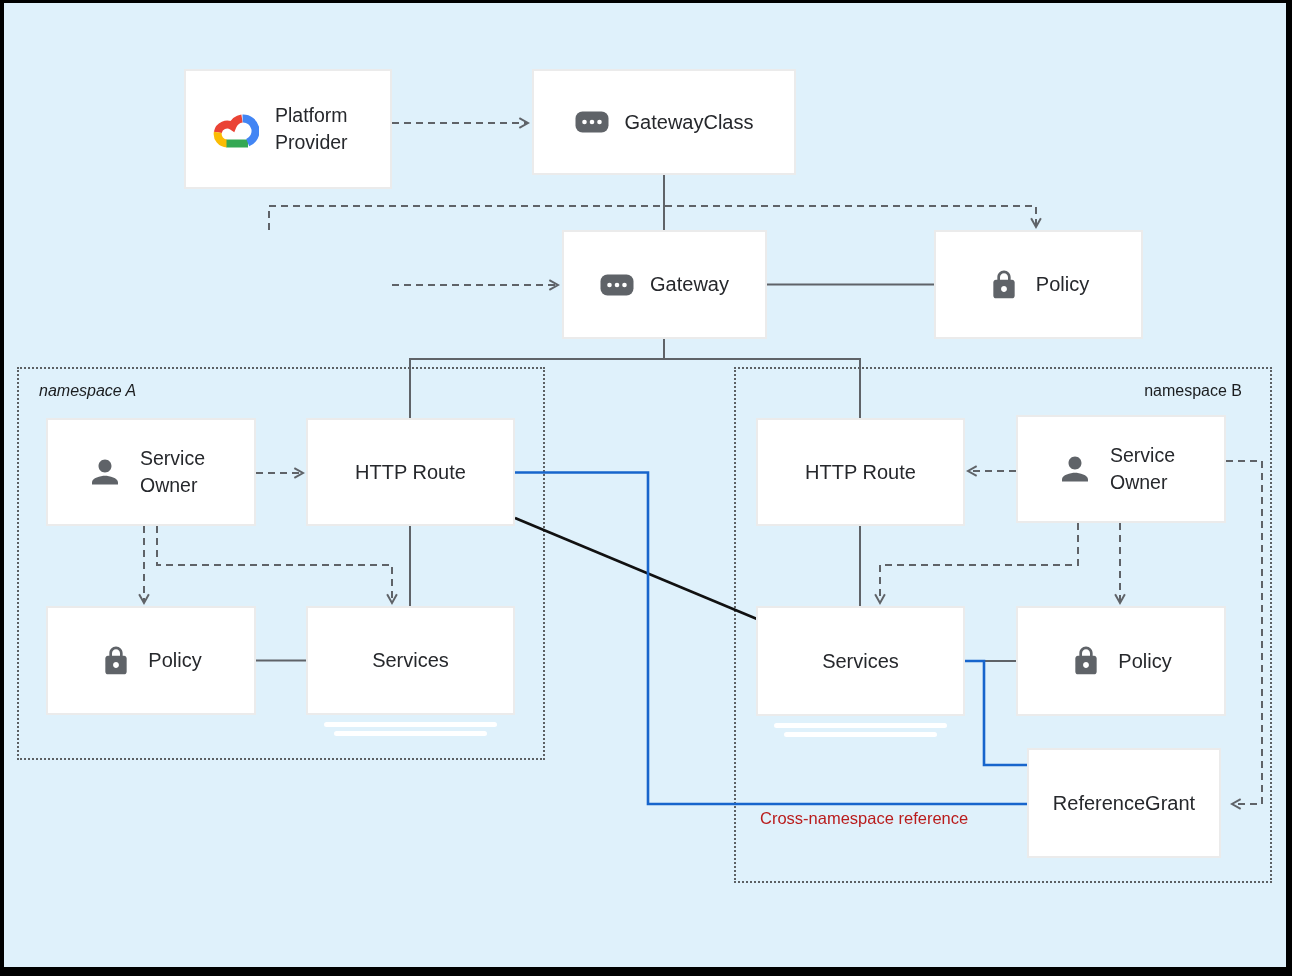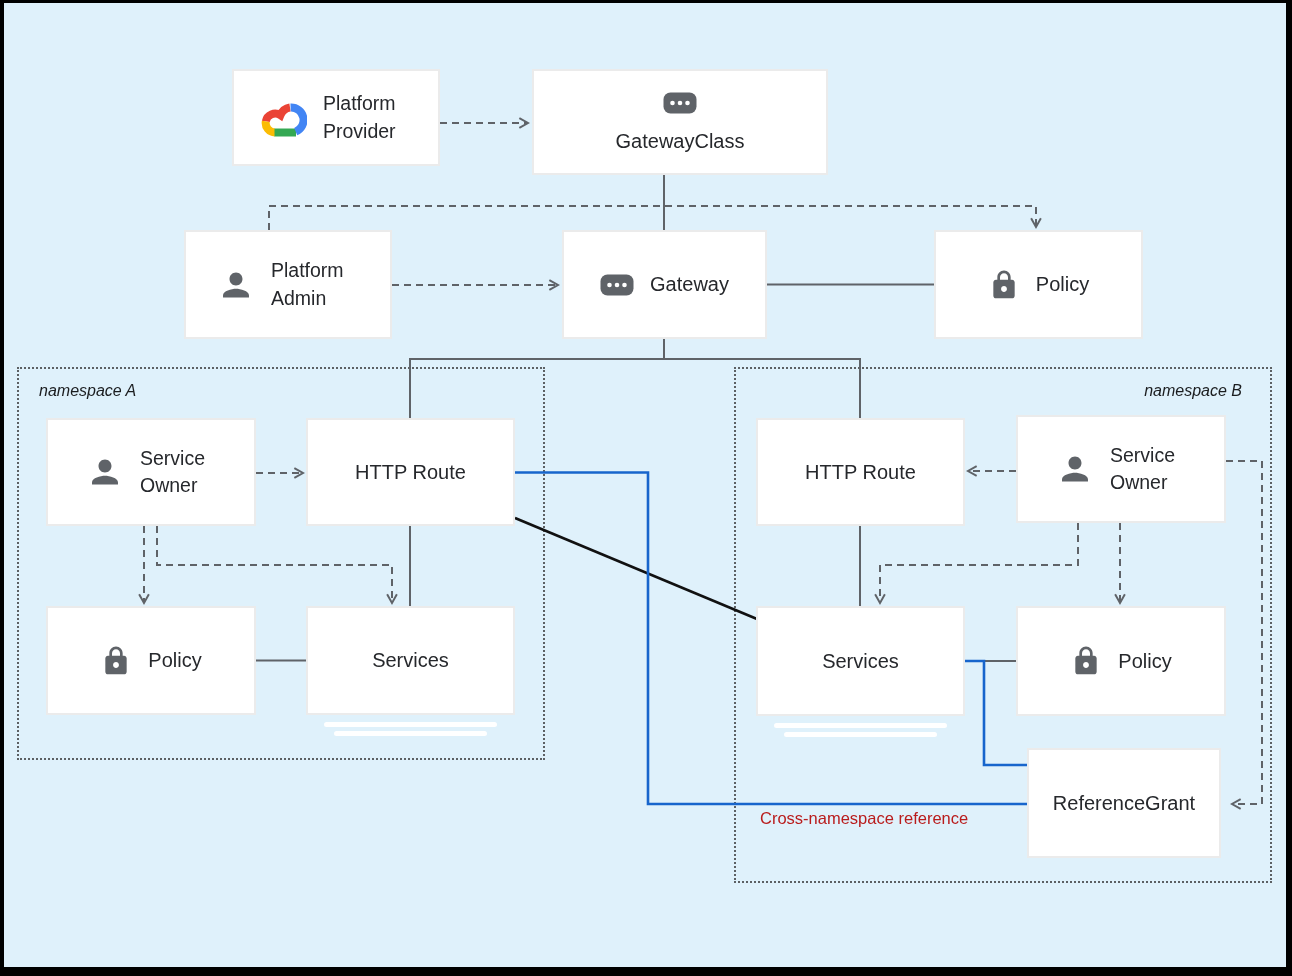--- a/index.html
+++ b/index.html
@@ -31,21 +31,21 @@
   }
 </style>
 </head>
 <body>
 
 <div class="frame">
 
   <div class="ns" style="left:13px;top:364px;width:528px;height:393px;"></div>
   <div class="ns" style="left:730px;top:364px;width:538px;height:516px;"></div>
   <div class="ns-label" style="left:35px;top:379px;font-style:italic;">namespace A</div>
-  <div class="ns-label" style="right:44px;top:379px;font-style:italic;">namespace B</div>
+  <div class="ns-label" style="right:44px;top:379px;">namespace B</div>
 
   <svg class="wires" width="1292" height="976" viewBox="0 0 1292 976">
     <defs>
       <marker id="arr" viewBox="0 0 12 12" markerWidth="13" markerHeight="13" refX="10" refY="6" orient="auto" markerUnits="userSpaceOnUse">
         <path d="M2 1.5 L10 6 L2 10.5" fill="none" stroke="#5f6368" stroke-width="1.8"></path>
       </marker>
     </defs>
 
     <g stroke="#5f6368" stroke-width="2" fill="none">
       <path d="M660 172 L660 228"></path>
@@ -74,52 +74,44 @@
     </g>
 
     <path d="M511 515 L753 616" stroke="#111111" stroke-width="2.6" fill="none"></path>
 
     <g stroke="#1765cc" stroke-width="2.6" fill="none">
       <path d="M511 469.5 L644 469.5 L644 801 L1024 801"></path>
       <path d="M960 658 L980 658 L980 762 L1024 762"></path>
     </g>
   </svg>
 
-  <div class="box" style="left:180px;top:66px;width:208px;height:97px;margin-left:48px;">
+  <div class="box" style="left:180px;top:66px;width:208px;height:120px;">
     <span class="icon">
       <svg width="46" height="42" viewBox="0 0 46 42" fill="none">
         <path d="M4.8 24.4 A9.5 9.5 0 0 1 19.4 18.2 A12.5 12.5 0 0 1 29 10.5" stroke="#ea4335" stroke-width="8"></path>
         <path d="M4.8 24.4 A9.5 9.5 0 0 0 14 35.5" stroke="#fbbc04" stroke-width="8"></path>
         <path d="M13.5 35.5 L35 35.5" stroke="#34a853" stroke-width="8"></path>
         <path d="M29.6 10.5 A12.5 12.5 0 0 1 34.7 34.6" stroke="#4285f4" stroke-width="8"></path>
       </svg>
     </span>
     <span class="label wrap">Platform Provider</span>
   </div>
 
-  <div class="box" style="left:528px;top:66px;width:296px;height:106px;flex-direction:column;">
+  <div class="box" style="left:528px;top:66px;width:264px;height:106px;">
     <span class="icon">
       <svg width="34" height="22" viewBox="0 0 34 22">
         <rect x="0.5" y="0.5" width="33" height="21" rx="7" fill="#5f6368"></rect>
         <circle cx="9.5" cy="11" r="2.3" fill="#fff"></circle>
         <circle cx="17" cy="11" r="2.3" fill="#fff"></circle>
         <circle cx="24.5" cy="11" r="2.3" fill="#fff"></circle>
       </svg>
     </span>
     <span class="label">GatewayClass</span>
   </div>
 
-  <div class="box" style="left:180px;top:227px;width:208px;height:109px;">
-    <span class="icon">
-      <svg width="38" height="38" viewBox="0 0 24 24">
-        <path fill="#5f6368" d="M12 12.3c2.3 0 4.1-1.8 4.1-4.1S14.3 4.1 12 4.1 7.9 5.9 7.9 8.2s1.8 4.1 4.1 4.1zm0 2.1c-2.8 0-8.2 1.4-8.2 4.1v1.4h16.4v-1.4c0-2.7-5.4-4.1-8.2-4.1z"></path>
-      </svg>
-    </span>
-    <span class="label wrap">Platform Admin</span>
-  </div>
 
   <div class="box" style="left:558px;top:227px;width:205px;height:109px;">
     <span class="icon">
       <svg width="34" height="22" viewBox="0 0 34 22">
         <rect x="0.5" y="0.5" width="33" height="21" rx="7" fill="#5f6368"></rect>
         <circle cx="9.5" cy="11" r="2.3" fill="#fff"></circle>
         <circle cx="17" cy="11" r="2.3" fill="#fff"></circle>
         <circle cx="24.5" cy="11" r="2.3" fill="#fff"></circle>
       </svg>
     </span>

